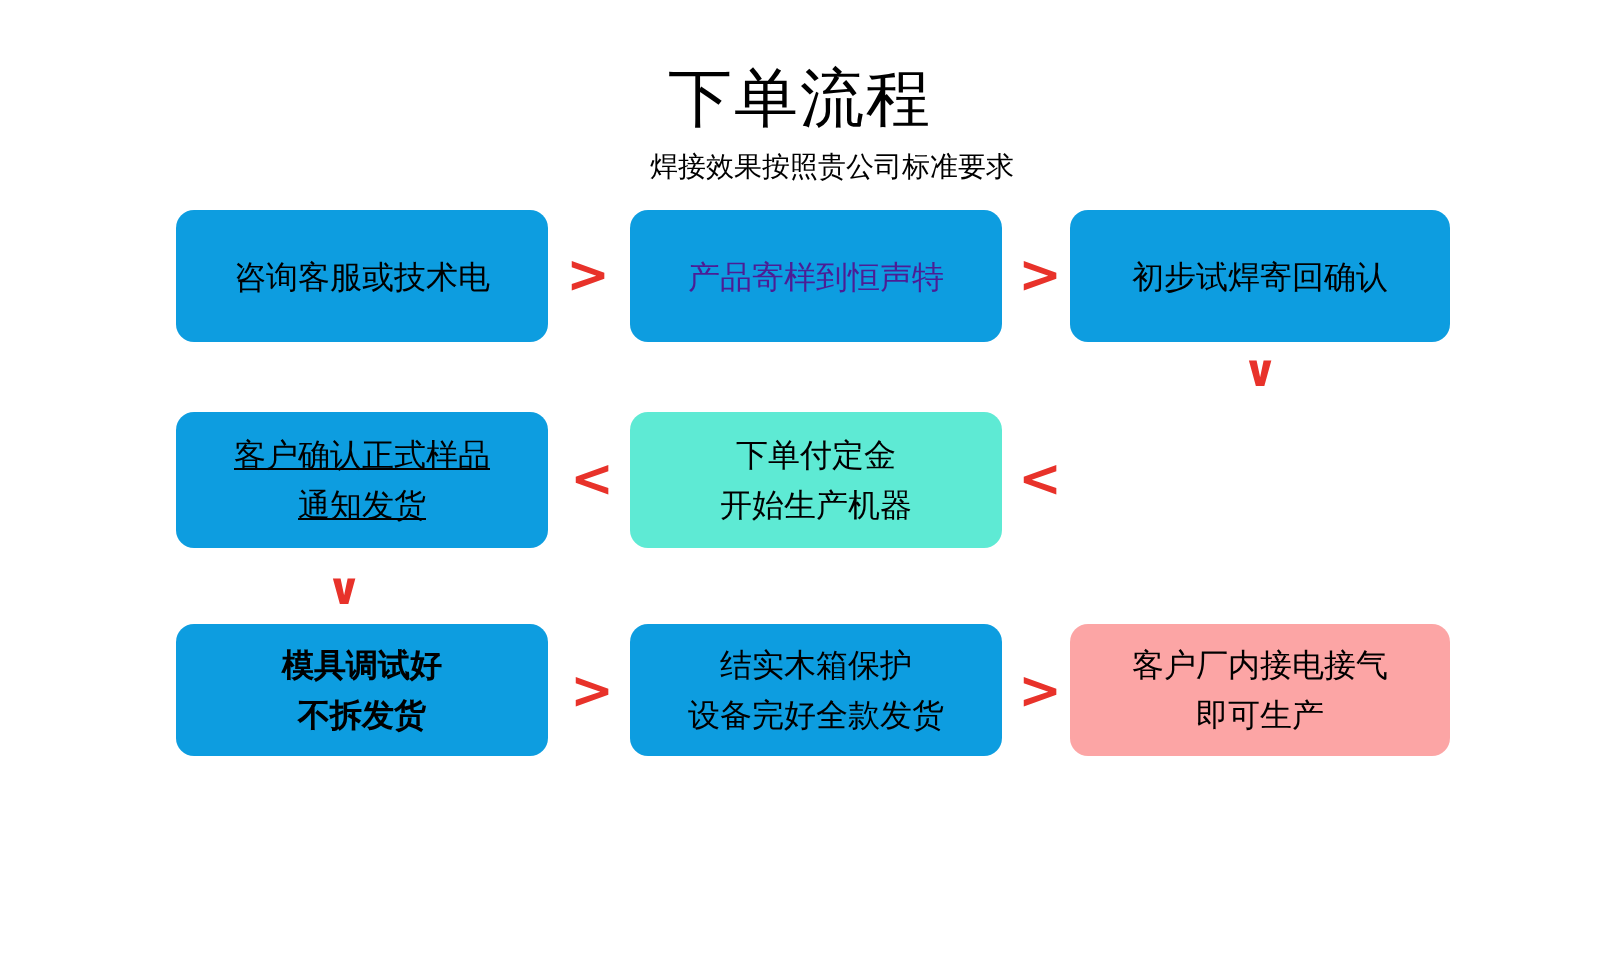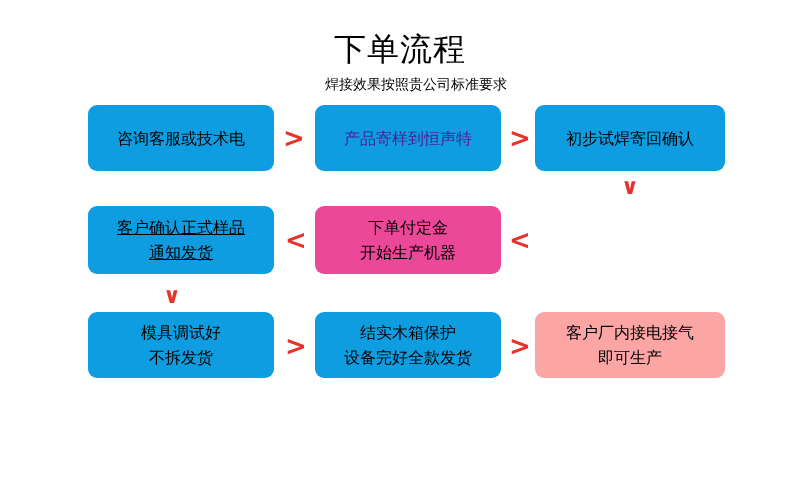--- a/index.html
+++ b/index.html
@@ -121,29 +121,29 @@
     <span class="line">初步试焊寄回确认</span>
   </div>
 
   <div class="arrow arrow-v a-v-right" style="color: rgb(232, 50, 42);">∨</div>
 
   <div class="box r2 c1" style="background: rgb(13, 157, 224); color: rgb(0, 0, 0); text-decoration: underline;">
     <span class="line">客户确认正式样品</span>
     <span class="line">通知发货</span>
   </div>
   <div class="arrow arrow-h a-r2-1" style="color: rgb(232, 50, 42);">&lt;</div>
-  <div class="box r2 c2" style="background: #ec4899; color: rgb(0, 0, 0);">
+  <div class="box r2 c2" style="background: #5eead4; color: rgb(0, 0, 0);">
     <span class="line">下单付定金</span>
     <span class="line">开始生产机器</span>
   </div>
   <div class="arrow arrow-h a-r2-2" style="color: rgb(232, 50, 42);">&lt;</div>
 
   <div class="arrow arrow-v a-v-left" style="color: rgb(232, 50, 42);">∨</div>
 
-  <div class="box r3 c1" style="background: rgb(13, 157, 224); color: rgb(0, 0, 0);">
+  <div class="box r3 c1" style="background: rgb(13, 157, 224); color: rgb(0, 0, 0); font-weight: bold;">
     <span class="line">模具调试好</span>
     <span class="line">不拆发货</span>
   </div>
   <div class="arrow arrow-h a-r3-1" style="color: rgb(232, 50, 42);">&gt;</div>
   <div class="box r3 c2" style="background: rgb(13, 157, 224); color: rgb(0, 0, 0);">
     <span class="line">结实木箱保护</span>
     <span class="line">设备完好全款发货</span>
   </div>
   <div class="arrow arrow-h a-r3-2" style="color: rgb(232, 50, 42);">&gt;</div>
   <div class="box r3 c3" style="background: #fca5a5; color: rgb(0, 0, 0);">

